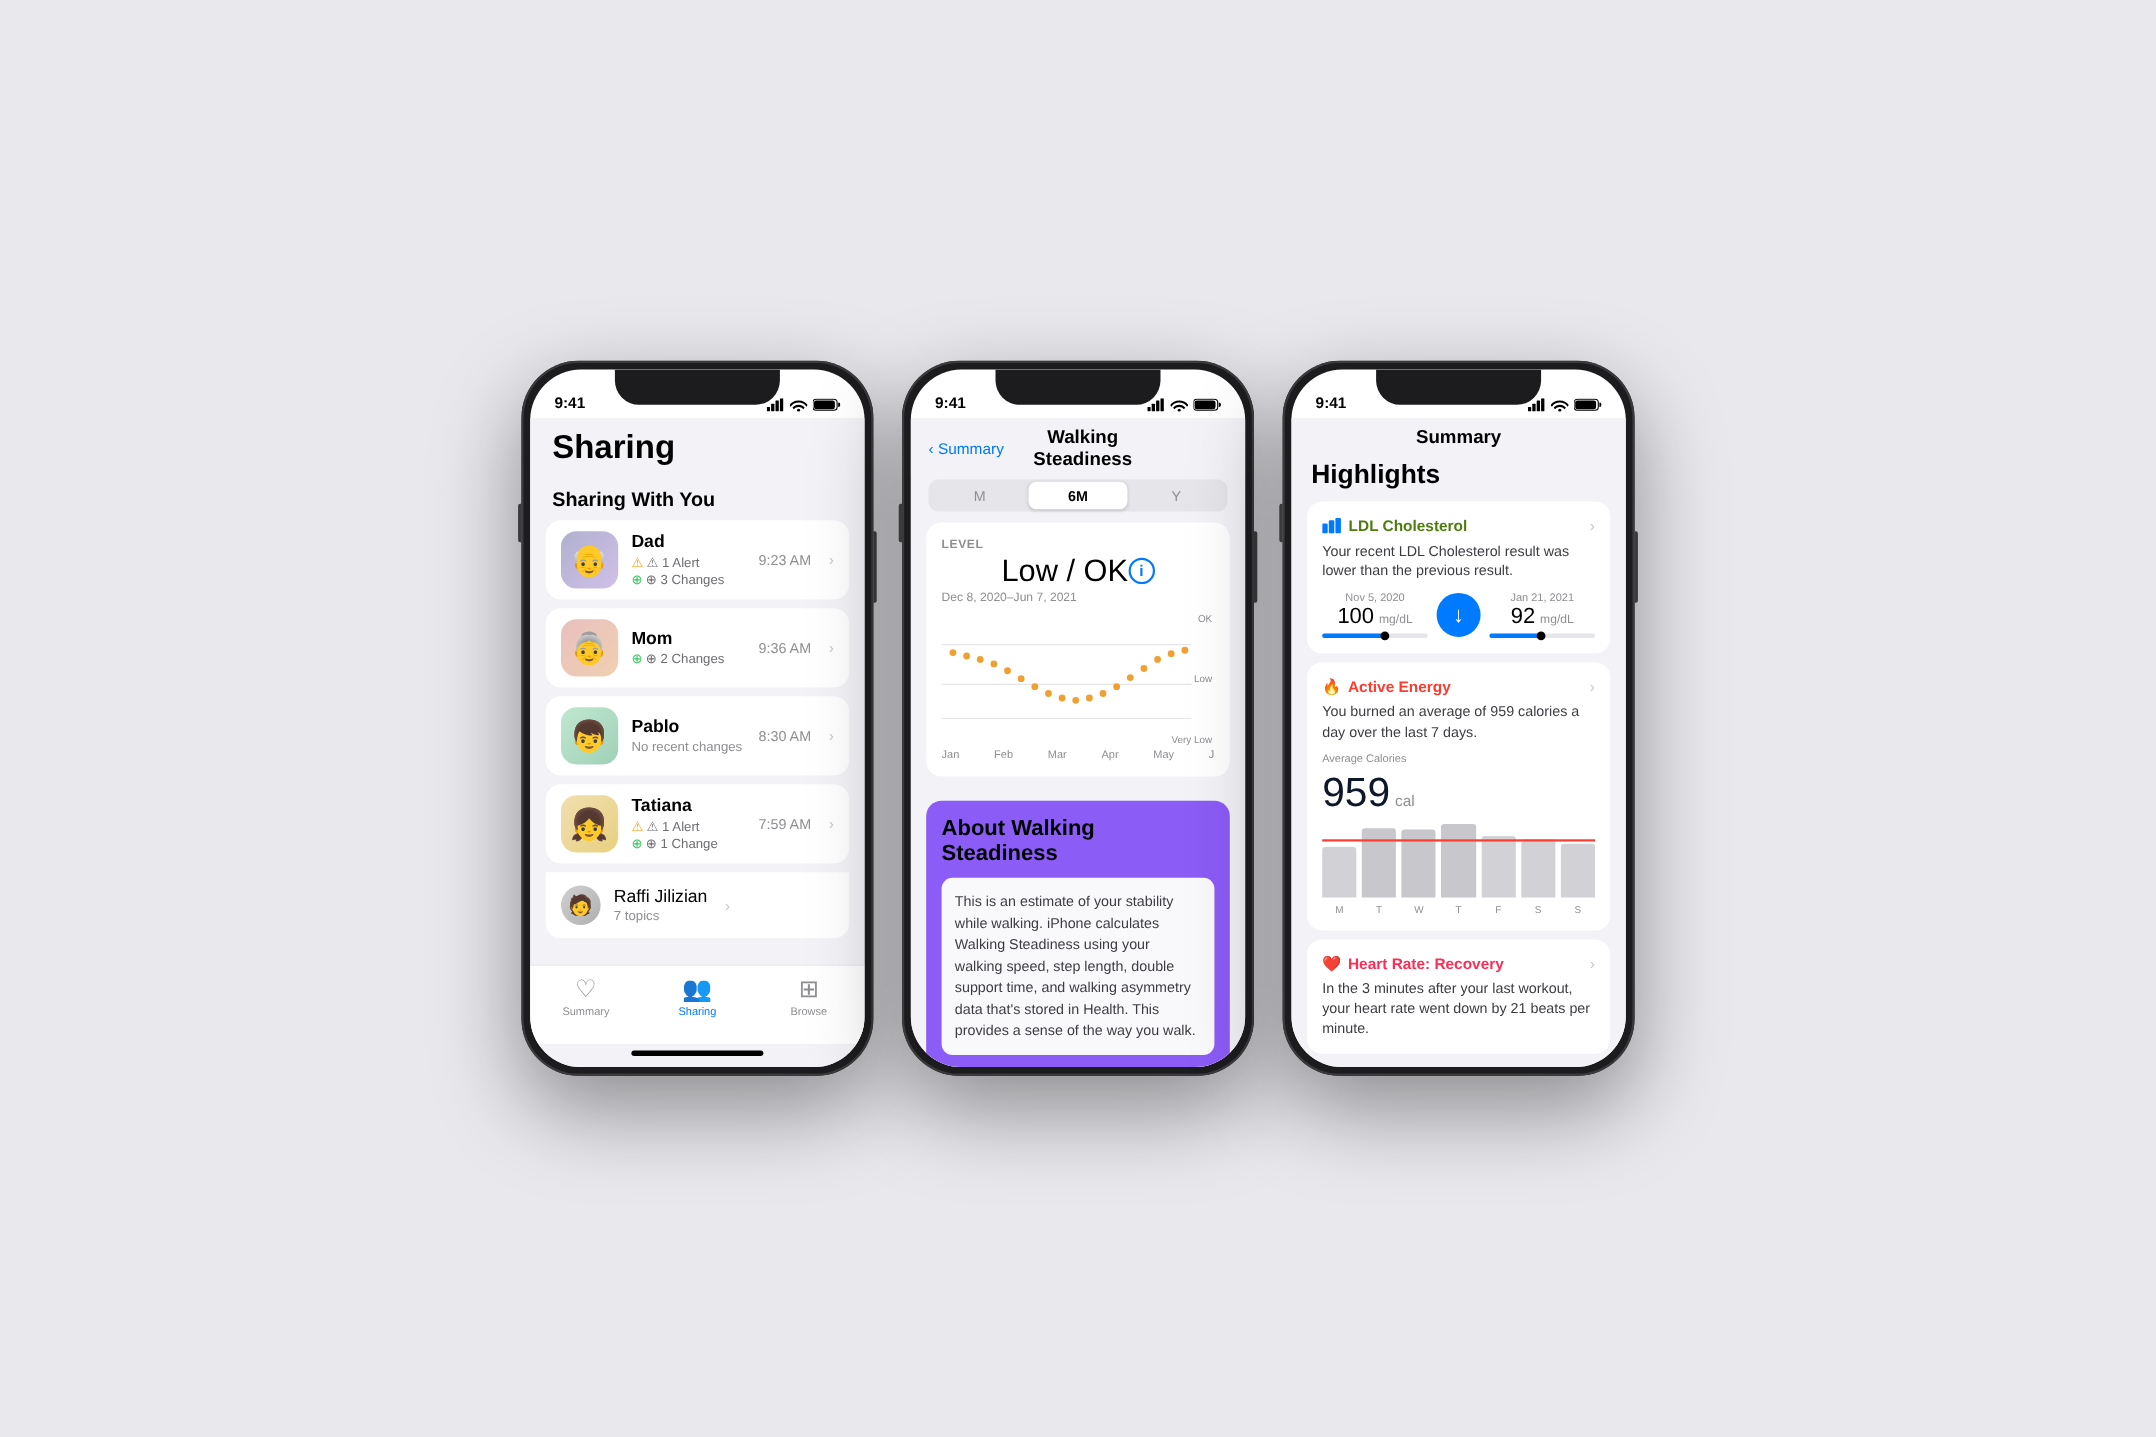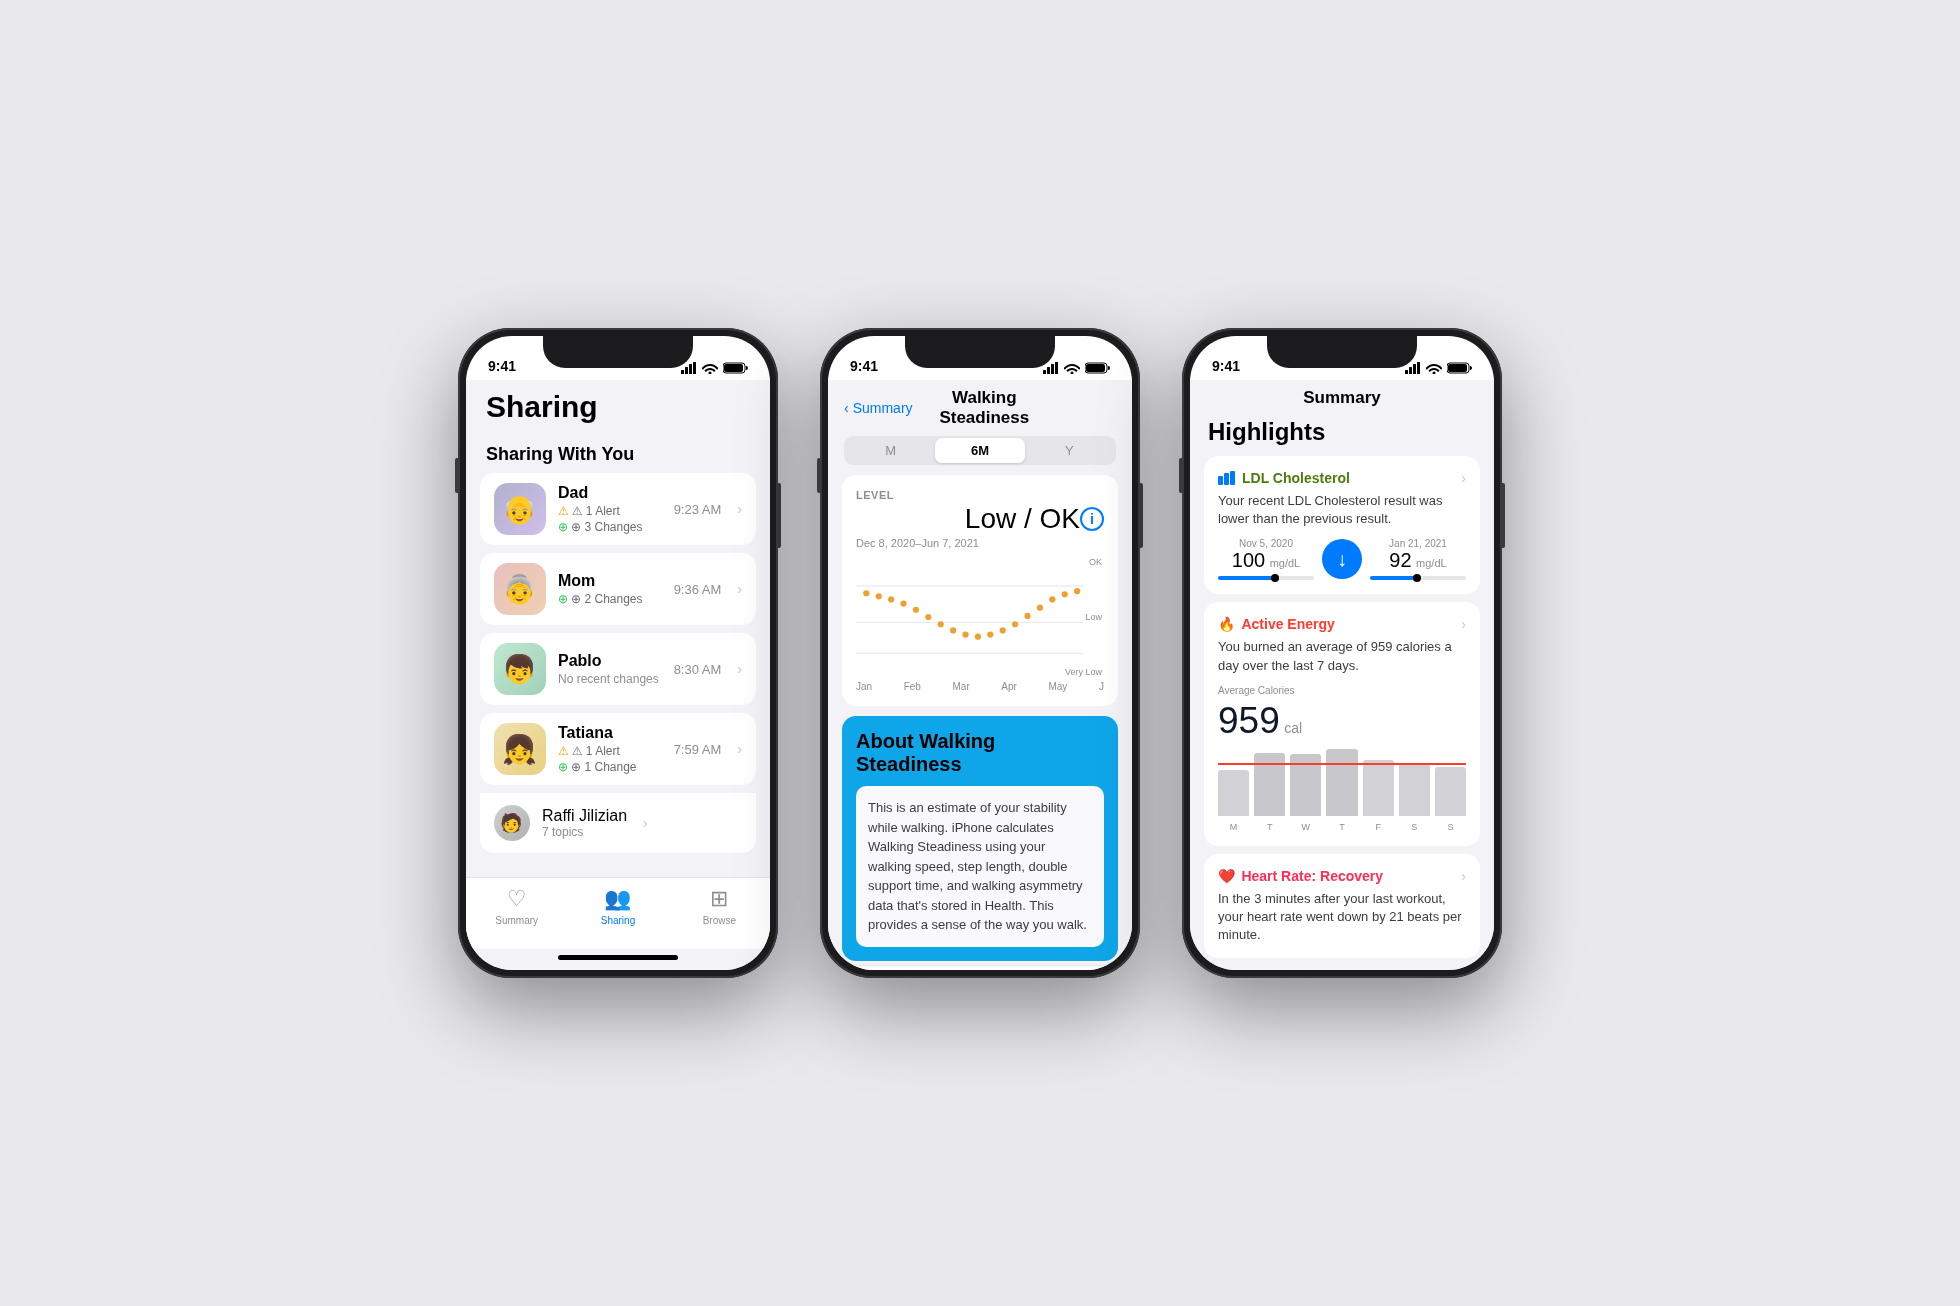--- a/index.html
+++ b/index.html
@@ -7,21 +7,21 @@
       background: #e8e8ed;
       display: flex;
       justify-content: center;
       align-items: center;
       min-height: 100vh;
       font-family: -apple-system, BlinkMacSystemFont, 'SF Pro Display', 'Helvetica Neue', sans-serif;
       padding: 40px 20px;
     }
     .phones-container {
       display: flex;
-      gap: 42px;
+      gap: 26px;
       align-items: center;
     }
 
     
     .phone {
       width: 320px;
       height: 650px;
       background: #1c1c1e;
       border-radius: 52px;
       position: relative;
@@ -290,21 +290,21 @@
       text-transform: uppercase;
       letter-spacing: 0.5px;
     }
     .level-value {
       font-size: 28px;
       font-weight: 300;
       color: #000;
       margin: 2px 0;
       display: flex;
       align-items: center;
-      justify-content: flex-end;
+      justify-content: center;
     }
     .info-btn {
       width: 24px;
       height: 24px;
       border-radius: 50%;
       border: 2px solid #007aff;
       color: #007aff;
       font-size: 14px;
       display: flex;
       align-items: center;
@@ -339,22 +339,22 @@
       height: 100%;
     }
     .chart-x-labels {
       display: flex;
       justify-content: space-between;
       font-size: 10px;
       color: #8e8e93;
       margin-top: 4px;
     }
     .about-section {
-      background: #0ea5e9;
-      margin: 4px 14px;
+      background: #8b5cf6;
+      margin: 16px 14px;
       border-radius: 14px;
       padding: 14px;
       flex: 1;
     }
     .about-title {
       font-size: 20px;
       font-weight: 600;
       color: #000;
       margin-bottom: 10px;
     }

